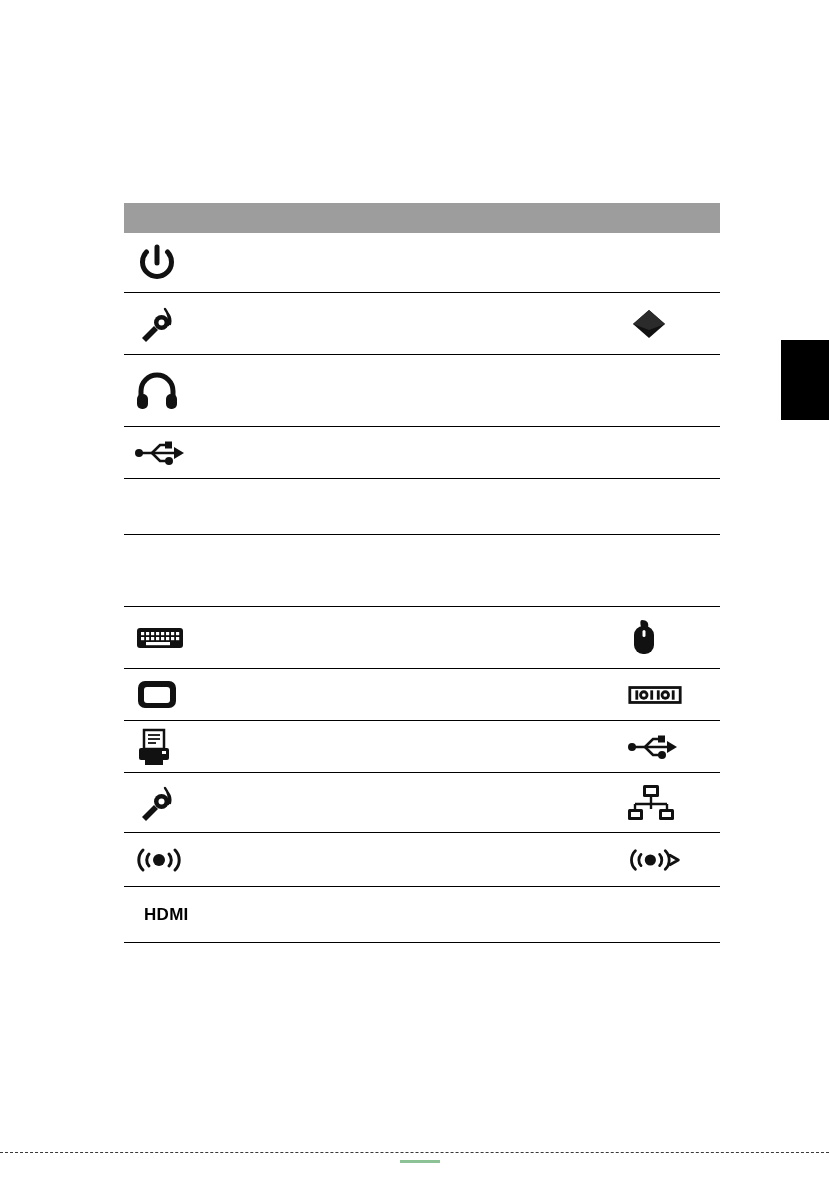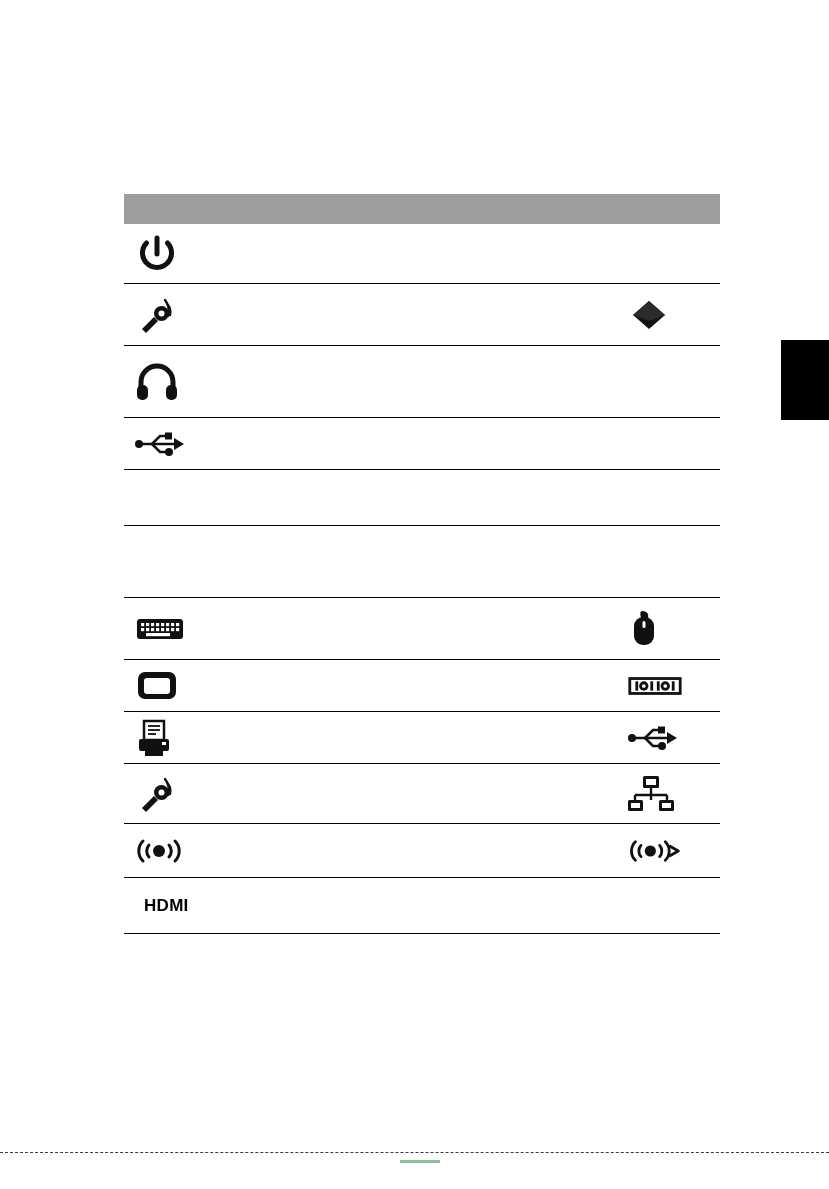--- a/index.html
+++ b/index.html
@@ -23,21 +23,21 @@
     top: 340px;
     width: 48px;
     height: 80px;
     background: #000000;
   }
 
   
   .icon-table {
     position: absolute;
     left: 124px;
-    top: 194px;
+    top: 203px;
     width: 596px;
   }
 
   .table-header {
     height: 30px;
     background: #9d9d9d;
     width: 100%;
   }
 
   .row {

